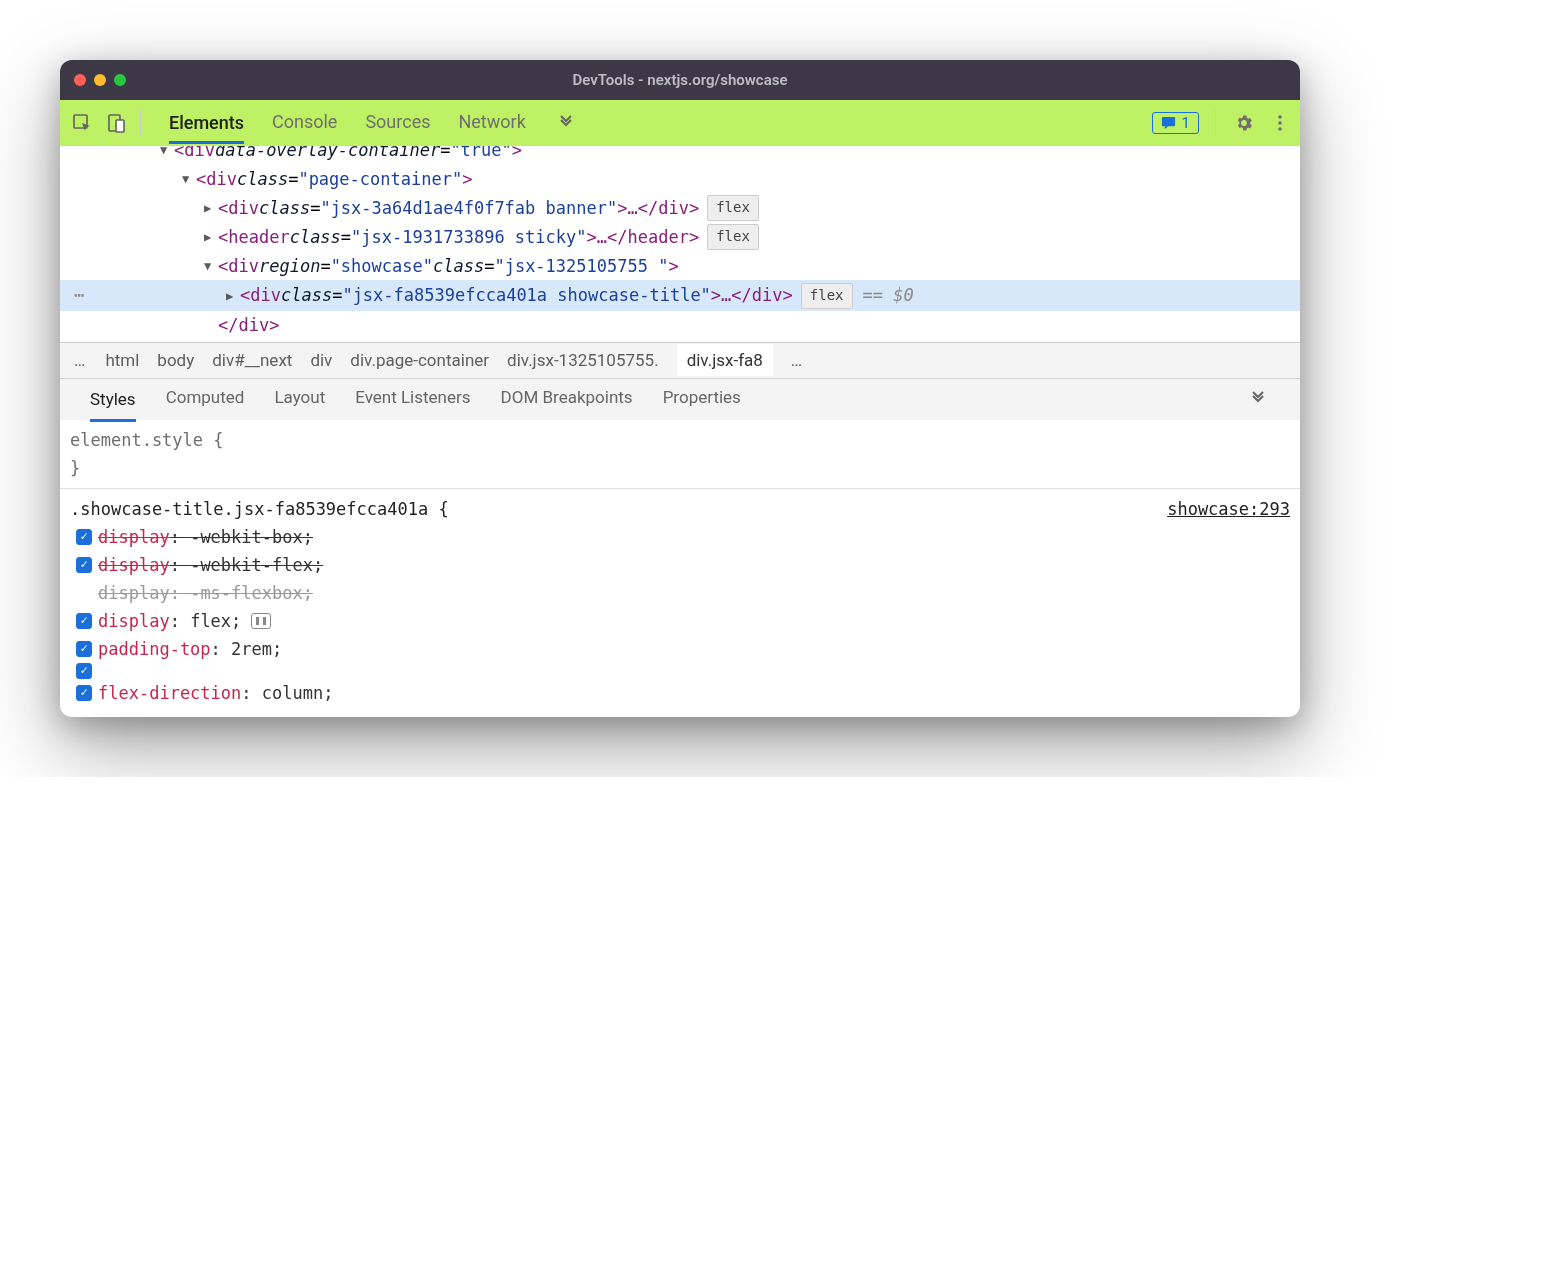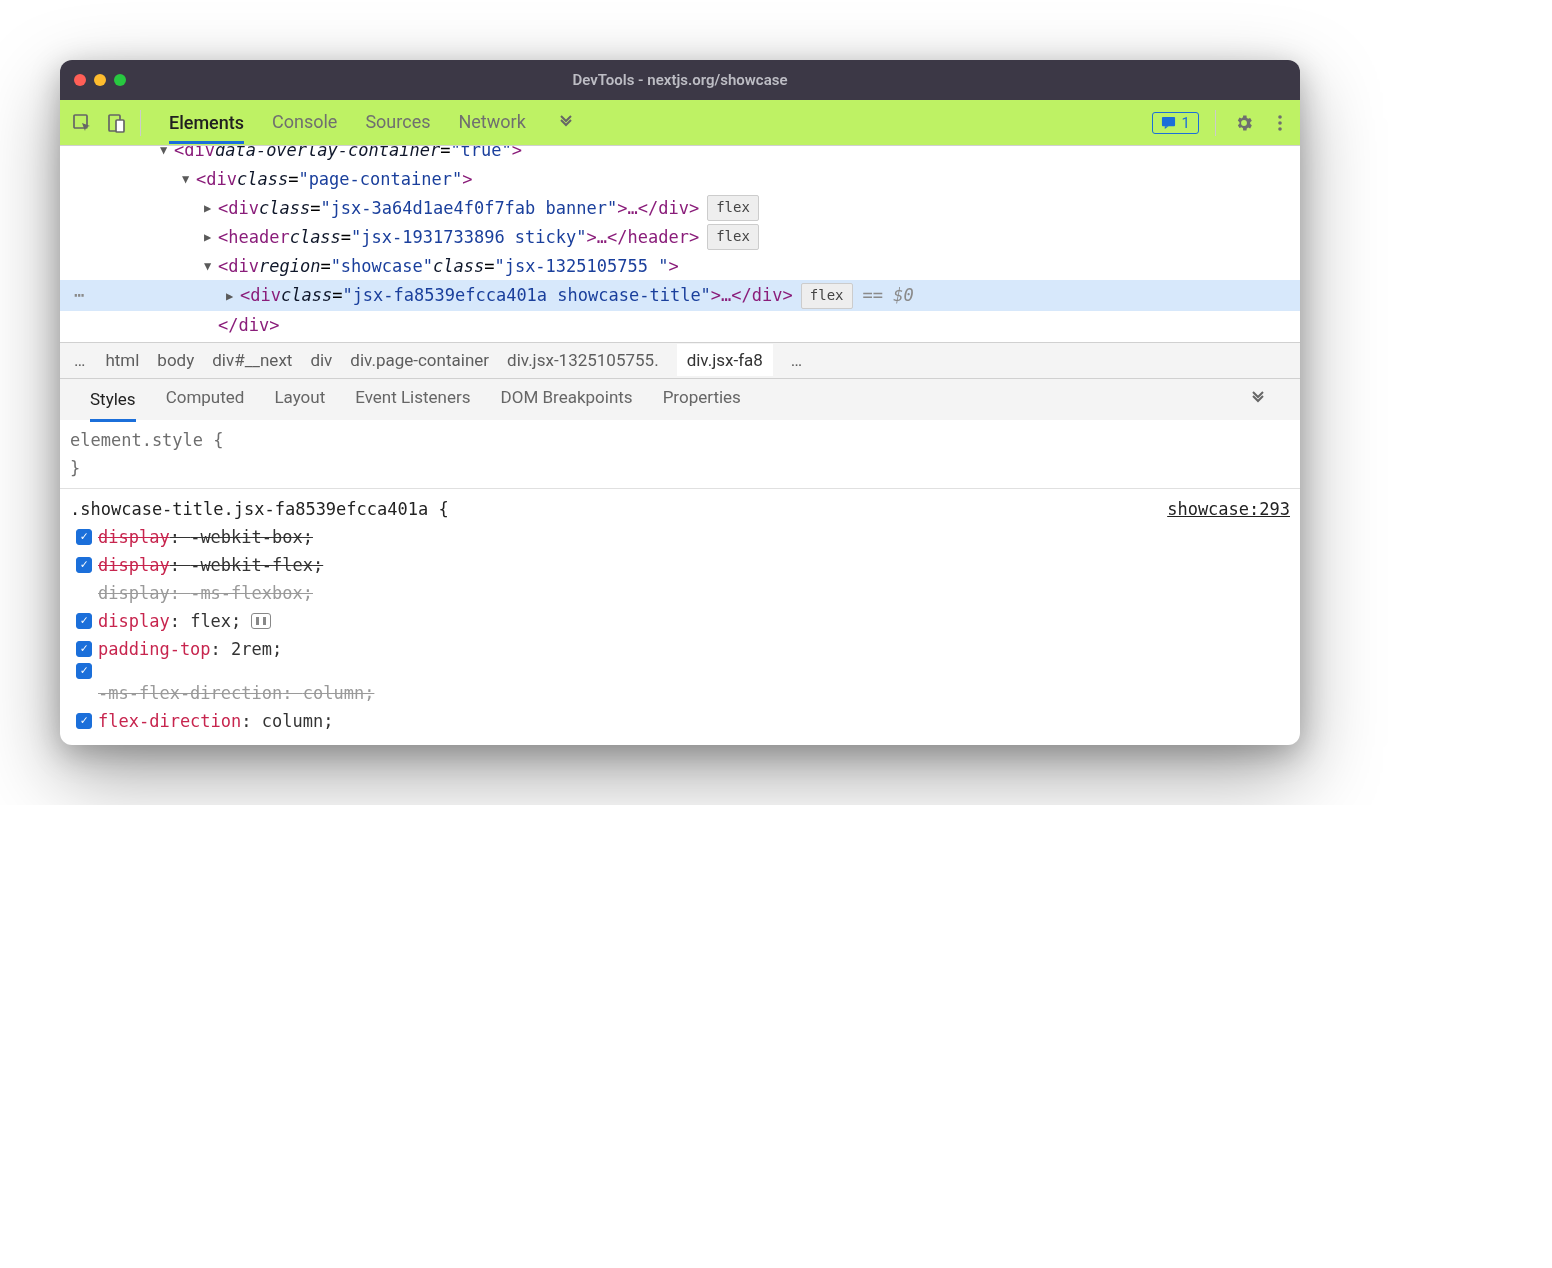--- a/index.html
+++ b/index.html
@@ -361,23 +361,19 @@
           <span class="flexedit"></span>
         </div>
         <div class="decl">
           <span class="chk">✓</span>
           <span><span class="prop ">padding-top</span><span class="">: </span><span class="propval ">2rem;</span></span>
         </div>
         <div class="decl">
           <span class="chk">✓</span>
         </div>
         <div class="decl">
-          <span class="chk off">✓</span>
-          <span><span class="prop grey strike">-ms-flex-direction</span><span class="grey strike">: </span><span class="propval grey strike">column;</span></span>
-        </div>
-        <div class="decl">
           <span class="chk">✓</span>
           <span><span class="prop ">flex-direction</span><span class="">: </span><span class="propval ">column;</span></span>
         </div>
       </div>
   </div>
 
 </div>
 
 </body></html>

